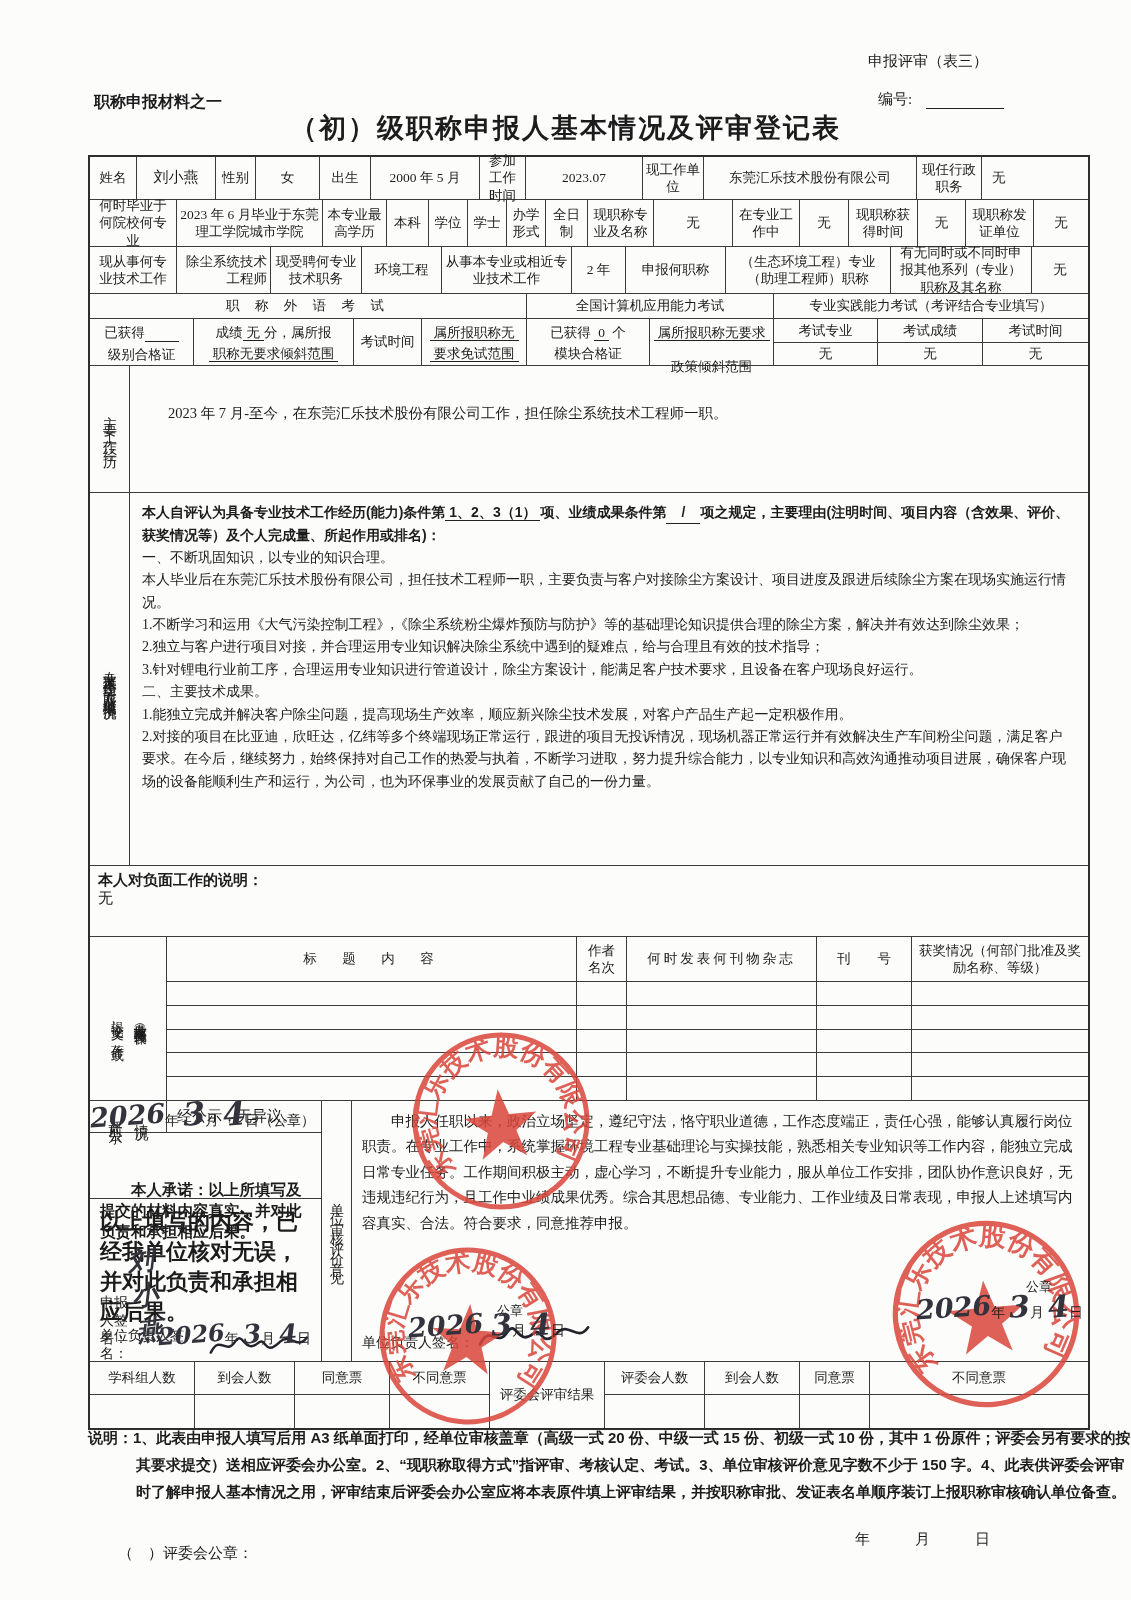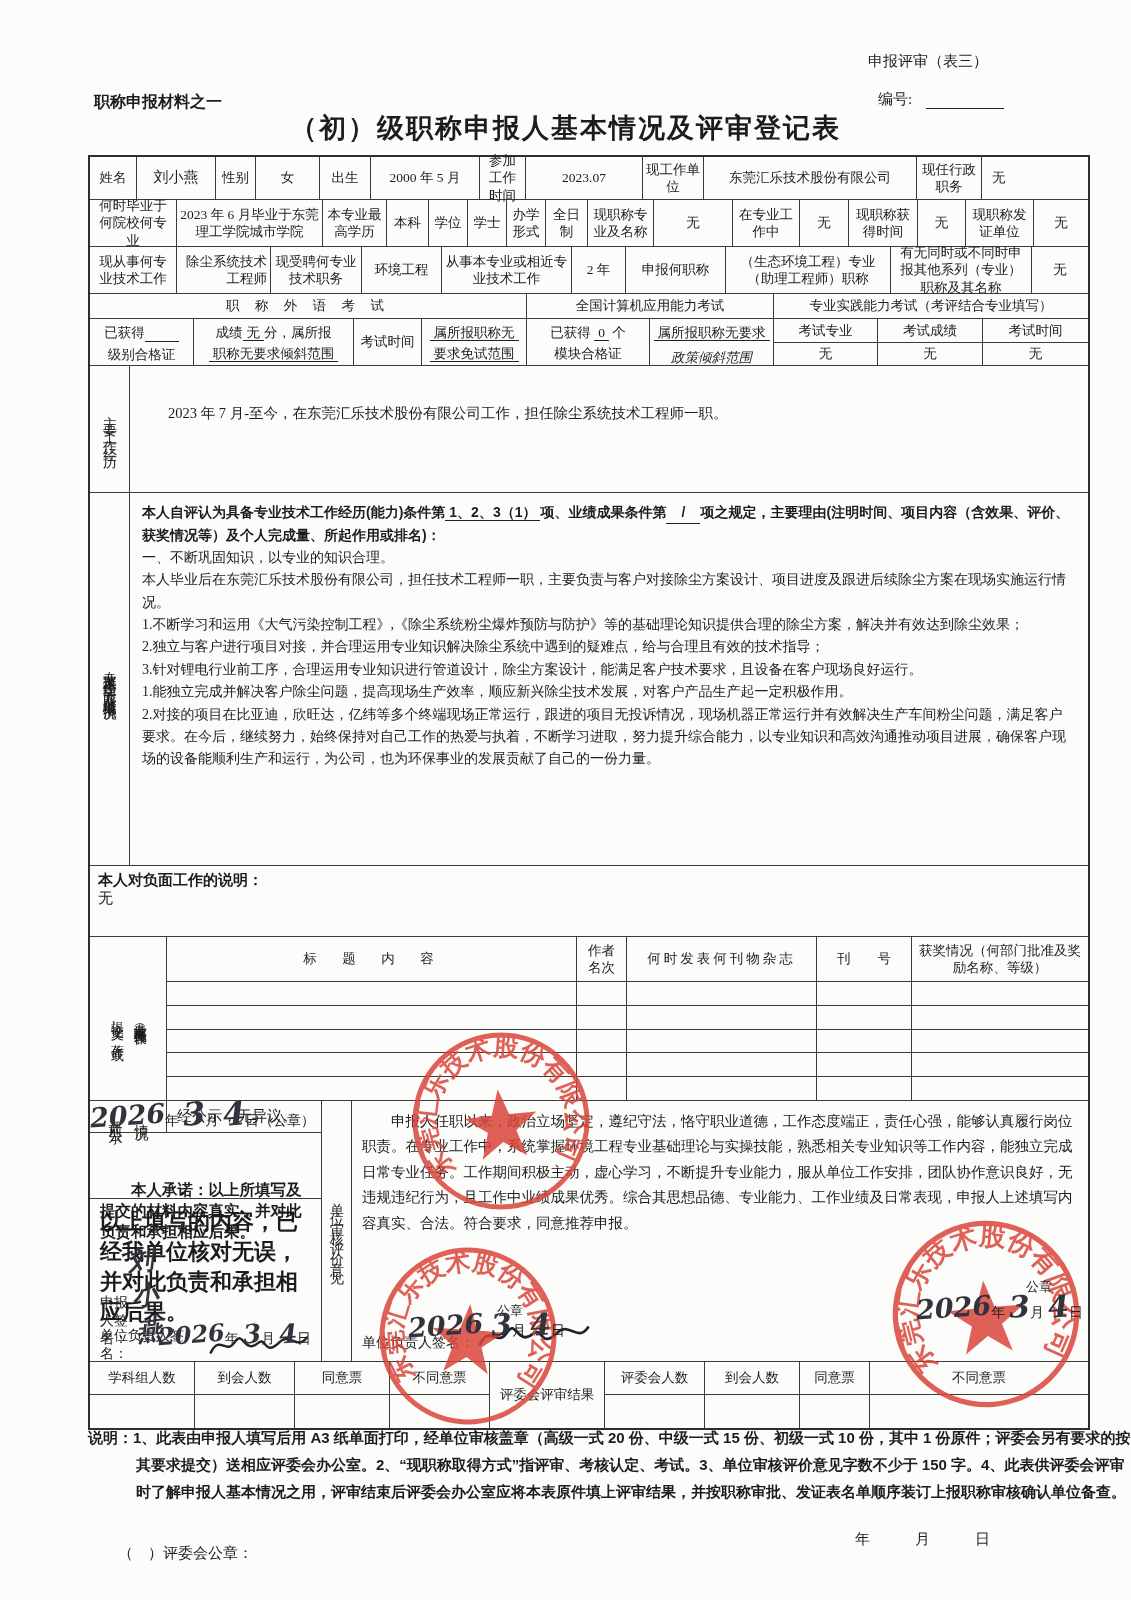--- a/index.html
+++ b/index.html
@@ -114,21 +114,21 @@
       <div class="c" style="width:105px;display:block;padding-top:5px;">
         <div><span class="ul">属所报职称无</span></div>
         <div style="margin-top:4px;"><span class="ul">要求免试范围</span></div>
       </div>
       <div class="c" style="width:123px;display:block;padding-top:5px;">
         <div><span>已获得</span>&nbsp;<span class="ul">0</span>&nbsp;<span>个</span></div>
         <div style="margin-top:4px;"><span>模块合格证</span></div>
       </div>
       <div class="c" style="width:124px;display:block;padding-top:5px;">
         <div><span class="ul">属所报职称无要求</span></div>
-        <div style="margin-top:8px;font-style:italic;"><span>政策倾斜范围</span></div>
+        <div style="margin-top:17px;"><span>政策倾斜范围</span></div>
       </div>
       <div class="fill" style="display:flex;flex-direction:column;">
         <div style="display:flex;height:23px;border-bottom:1px solid #3b3b3b;">
           <div class="c" style="width:104px;border-right:1px solid #3b3b3b;height:100%;">考试专业</div>
           <div class="c" style="width:105px;height:100%;">考试成绩</div>
           <div class="c fill last" style="height:100%;">考试时间</div>
         </div>
         <div style="display:flex;flex:1;">
           <div class="c" style="width:104px;height:100%;">无</div>
           <div class="c" style="width:105px;height:100%;">无</div>
@@ -150,20 +150,21 @@
       </div>
       <div class="c fill cl" style="display:block;padding:8px 12px;font-size:14px;line-height:1.6;text-align:left;">
         <div style="font-weight:bold;font-family:'Liberation Sans',sans-serif;">
           <span>本人自评认为具备专业技术工作经历(能力)条件第</span><span class="ul">1、2、3（1）</span><span>项、业绩成果条件第</span><span class="ul" style="display:inline-block;min-width:26px;text-align:center;">/</span><span>项之规定，主要理由(注明时间、项目内容（含效果、评价、获奖情况等）及个人完成量、所起作用或排名)：</span>
         </div>
         <div>一、不断巩固知识，以专业的知识合理。</div>
         <div>本人毕业后在东莞汇乐技术股份有限公司，担任技术工程师一职，主要负责与客户对接除尘方案设计、项目进度及跟进后续除尘方案在现场实施运行情况。</div>
         <div>1.不断学习和运用《大气污染控制工程》,《除尘系统粉尘爆炸预防与防护》等的基础理论知识提供合理的除尘方案，解决并有效达到除尘效果；</div>
         <div>2.独立与客户进行项目对接，并合理运用专业知识解决除尘系统中遇到的疑难点，给与合理且有效的技术指导；</div>
         <div>3.针对锂电行业前工序，合理运用专业知识进行管道设计，除尘方案设计，能满足客户技术要求，且设备在客户现场良好运行。</div>
+        <div>二、主要技术成果。</div>
         <div>1.能独立完成并解决客户除尘问题，提高现场生产效率，顺应新兴除尘技术发展，对客户产品生产起一定积极作用。</div>
         <div>2.对接的项目在比亚迪，欣旺达，亿纬等多个终端现场正常运行，跟进的项目无投诉情况，现场机器正常运行并有效解决生产车间粉尘问题，满足客户要求。在今后，继续努力，始终保持对自己工作的热爱与执着，不断学习进取，努力提升综合能力，以专业知识和高效沟通推动项目进展，确保客户现场的设备能顺利生产和运行，为公司，也为环保事业的发展贡献了自己的一份力量。</div>
       </div>
     </div>
 
     <div class="row" style="height:70px;">
       <div class="c fill cl" style="display:block;padding:4px 8px;">
         <div class="boldsans" style="font-size:15px;">本人对负面工作的说明：</div>
         <div style="font-size:15px;">无</div>
       </div>

